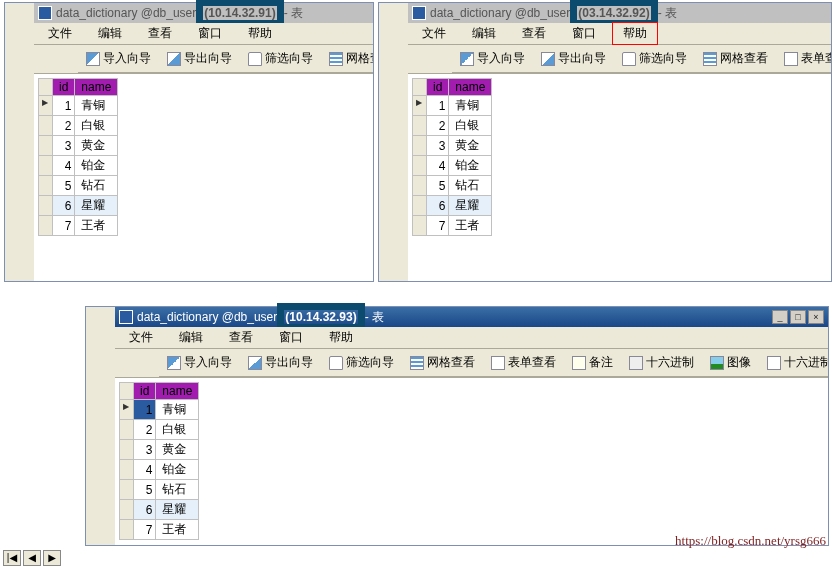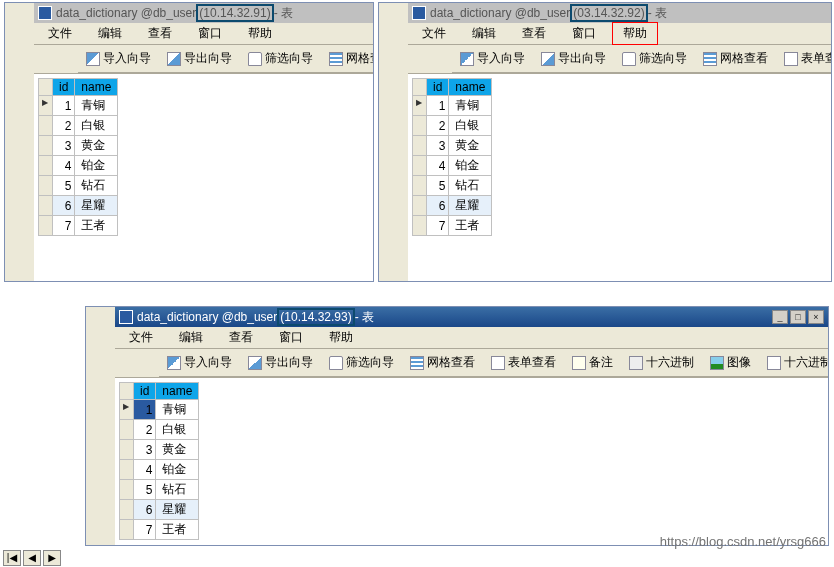--- a/index.html
+++ b/index.html
@@ -2,21 +2,21 @@
 <html><head>
 <meta charset="utf-8">
 <style>
   * { box-sizing: border-box; margin: 0; padding: 0; }
   body { font-family: "Microsoft YaHei", SimSun, sans-serif; font-size: 12px; background: #fff; width: 834px; height: 567px; position: relative; overflow: hidden; }
   .window { position: absolute; background: #ece9d8; border: 1px solid #7d8fb3; display: flex; flex-direction: column; padding-left: 29px; }
   .titlebar { height: 20px; display: flex; align-items: center; padding: 0 4px; color: #fff; font-size: 12px; }
   .titlebar.grey { background: #c0c0c0; color: #555; }
   .titlebar.blue { background: linear-gradient(#3a6ea5, #1a4788); }
   .titlebar .icon { width: 14px; height: 14px; background: #2a5aa0; border: 1px solid #fff; margin-right: 4px; display:inline-block; }
-  .titlebar .redbox { border:2px solid #0c4a6e; padding:0 1px; }
+  .titlebar .redbox { border:7px solid #0c4a6e; padding:0 1px;font-weight:bold; }
   .titlebar .spacer { flex:1; }
   .winbtn { width:16px; height:14px; background:#d4d0c8; border:1px solid #888; margin-left:2px; font-size:9px; text-align:center; line-height:12px; cursor:pointer; color:#222; }
   .menubar { height:22px; background:#ece9d8; border-bottom:1px solid #aca899; display:flex; align-items:center; padding:0 4px; gap:6px;}
   .menuitem { padding:2px 10px; cursor:pointer; }
   .menuitem.redbox { border:1px solid red; }
   .toolbar { height:28px; background:#ece9d8; border-bottom:1px solid #aca899; display:flex; align-items:center; padding:0 4px; gap:1px; overflow:hidden; white-space:nowrap;margin-left:44px;}
   .tbtn { display:flex; align-items:center; padding:2px 4px; cursor:pointer; gap:3px; }
   .tbtn .ticon { width:14px; height:14px; border:1px solid #889; background:#fff; display:inline-block; }
   .tbtn .ticon.in { background:linear-gradient(135deg,#5b9bd5 50%,#fff 50%); }
   .tbtn .ticon.out { background:linear-gradient(315deg,#5b9bd5 50%,#fff 50%); }
@@ -24,30 +24,30 @@
   .tbtn .ticon.grid { background:repeating-linear-gradient(#5b9bd5,#5b9bd5 2px,#fff 2px,#fff 4px),repeating-linear-gradient(90deg,#5b9bd5,#5b9bd5 2px,#fff 2px,#fff 4px); }
   .tbtn .ticon.form { background:#fff; }
   .tbtn .ticon.note { background:#ffe; }
   .tbtn .ticon.hex { background:#eee; }
   .tbtn .ticon.img { background:linear-gradient(#87ceeb 60%,#228b22 60%); }
   .tbtn .ticon.sort { background:#fff; }
   .sep { width:1px; height:20px; background:#aca899; margin:0 3px; }
   .content { flex:1; background:#fff; border-top:1px solid #aca899; padding:4px; overflow:hidden;}
   .grid { border-collapse:collapse; font-size:12px; }
   .grid th, .grid td { border:1px solid #c0c0c0; padding:1px 6px; height:16px; text-align:left; }
-  .grid th { background:#0ea5e9; font-weight:normal; }
+  .grid th { background:#a21caf; font-weight:normal; }
   .grid .rowsel { width:14px; background:#ece9d8; text-align:center; padding:0;}
   .grid .rownum { text-align:right; padding-right:3px; }
   .grid tr.sel td.data { background:#e6f0fa; }
   .grid tr.cursel td.rowsel { position:relative; }
   .grid tr.cursel td.rowsel::after { content:"▶"; font-size:8px; color:#333; position:absolute; left:3px; top:2px;}
   .grid tr.bluesel td.data.first { background:#2a5aa0; }
   .navbar { position:absolute; bottom:0; left:3px; height:18px; display:flex; align-items:center; gap:2px; }
   .navbtn { width:18px; height:16px; border:1px solid #888; background:#ece9d8; text-align:center; font-size:10px; line-height:14px; cursor:pointer; }
-  .watermark { position:absolute; right:8px; bottom:18px; color:#737373; font-size:13px; font-family:Liberation Sans, sans-serif;}
+  .watermark { position:absolute; right:8px; bottom:18px; color:#7f1d1d; font-size:13px; font-family:Liberation Serif, serif;}
 </style>
 </head>
 <body>
 
 <div>
     <div class="window" style="left: 4px; top: 2px; width: 370px; height: 280px;">
       <div class="titlebar grey">
         <span class="icon"></span>
         <span>data_dictionary @db_user </span>
         <span class="redbox">(10.14.32.91)</span>

